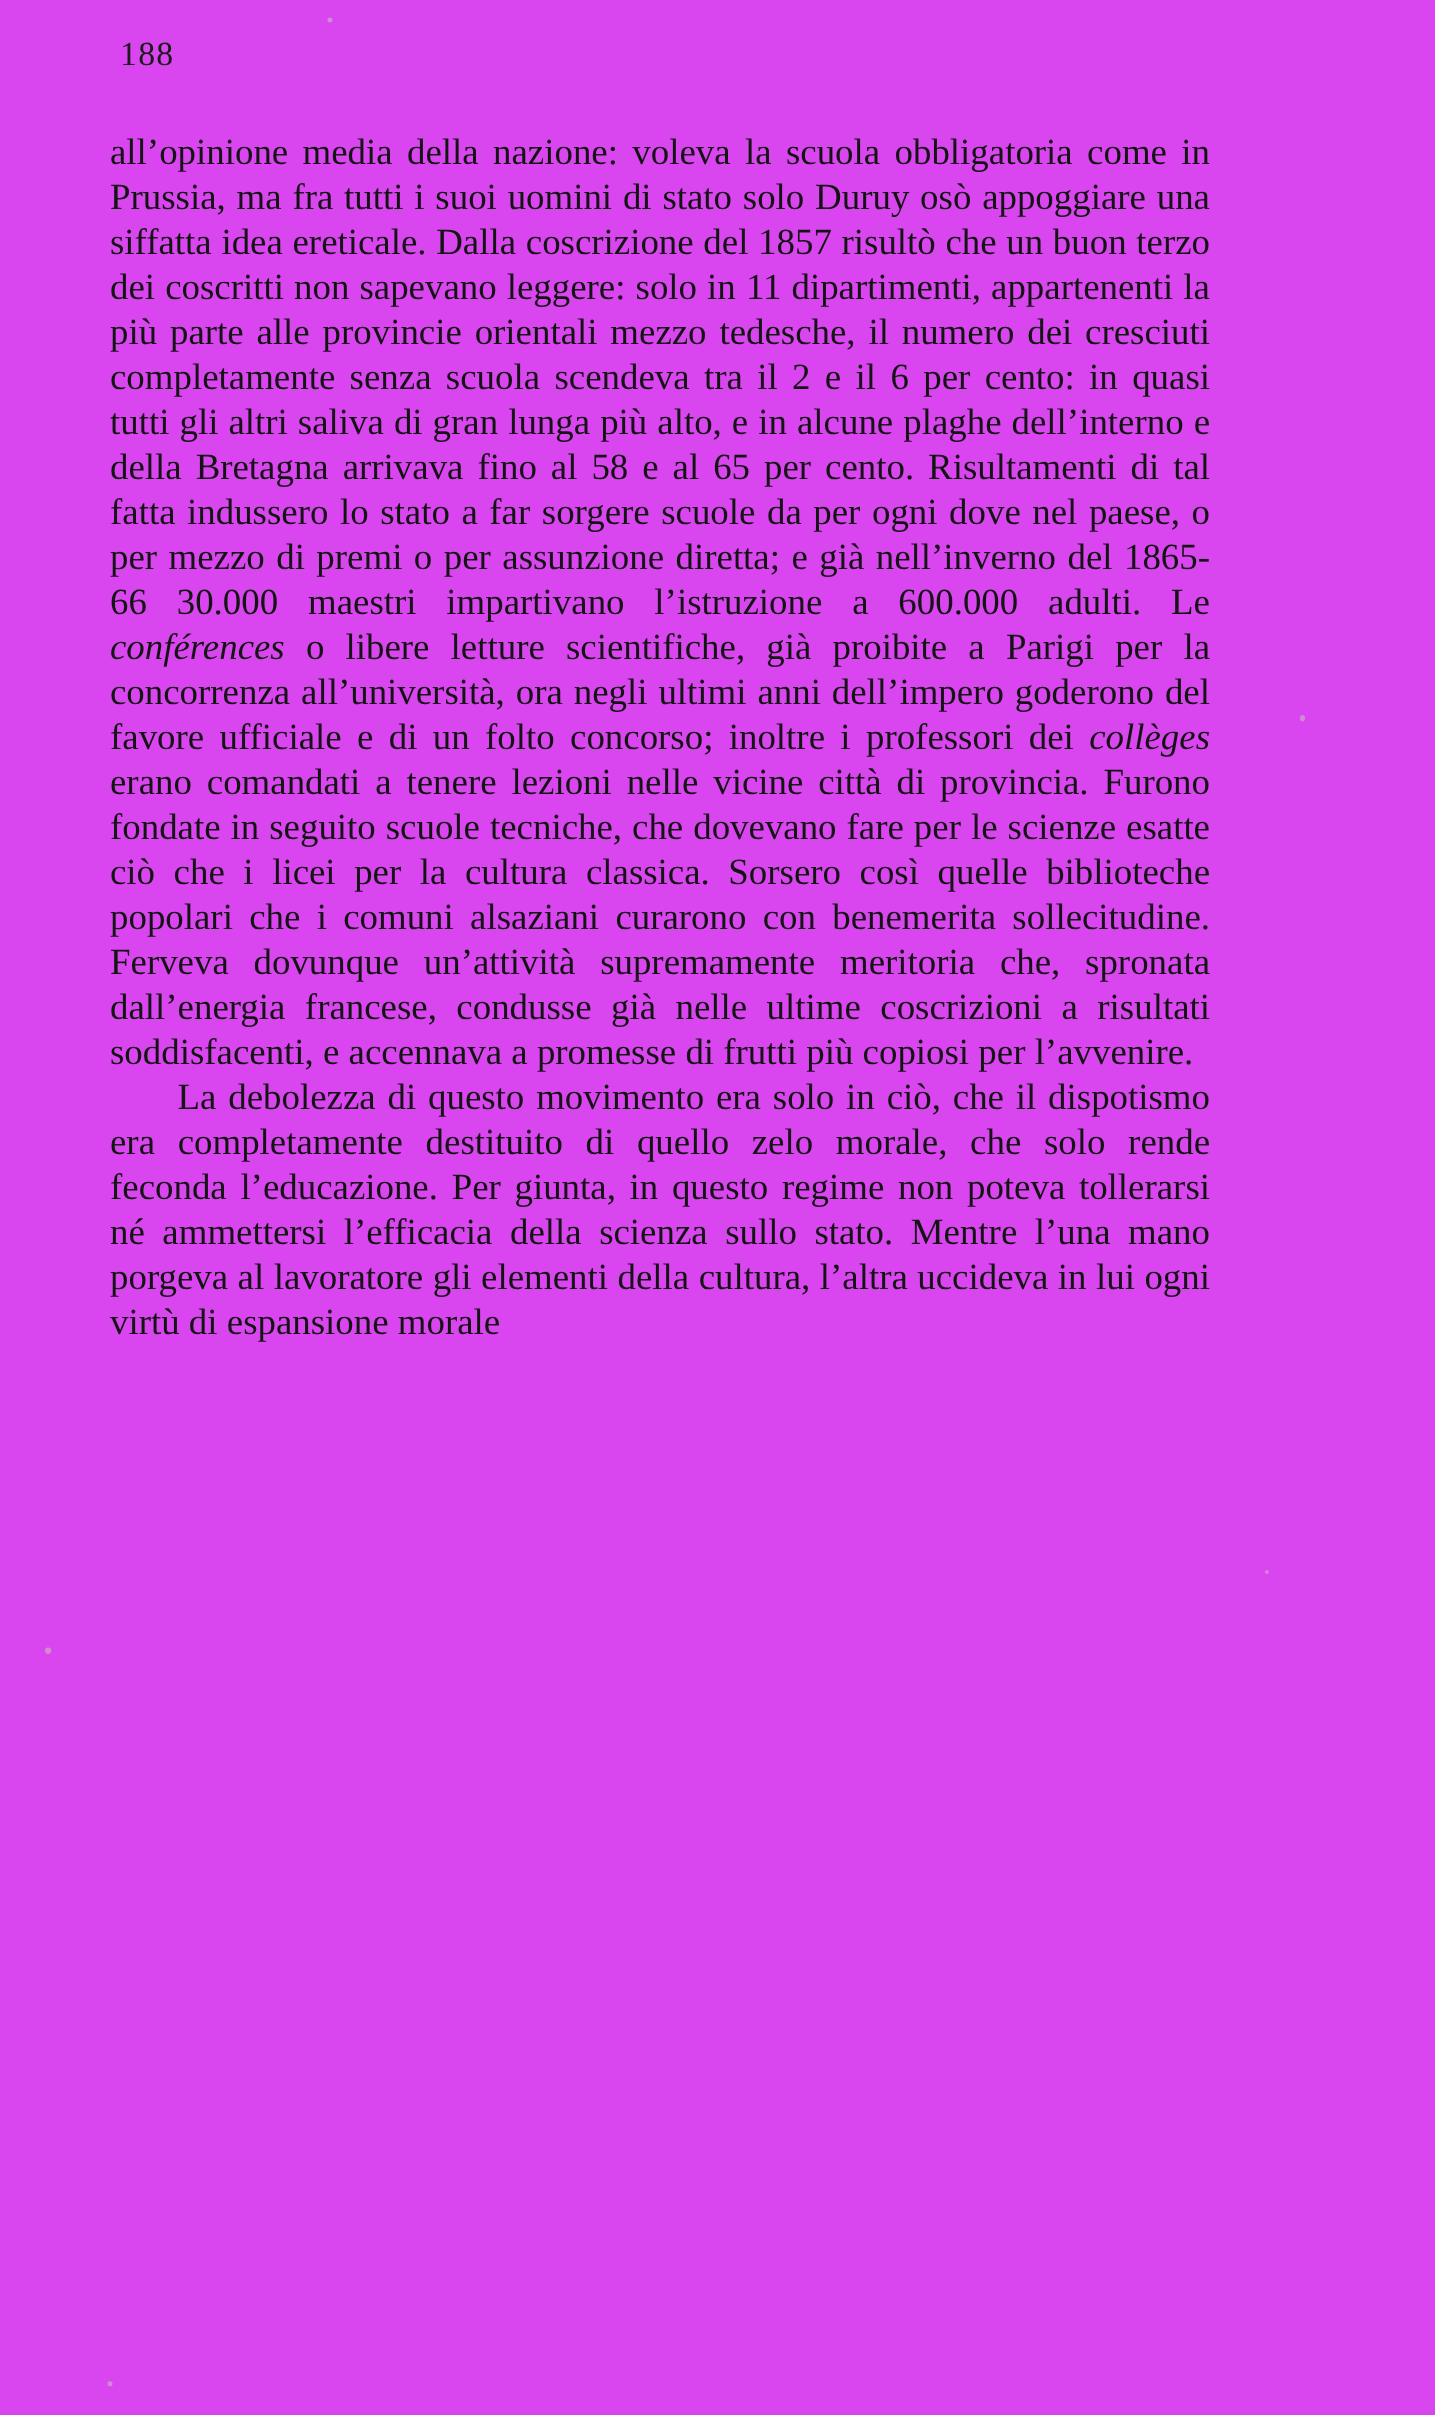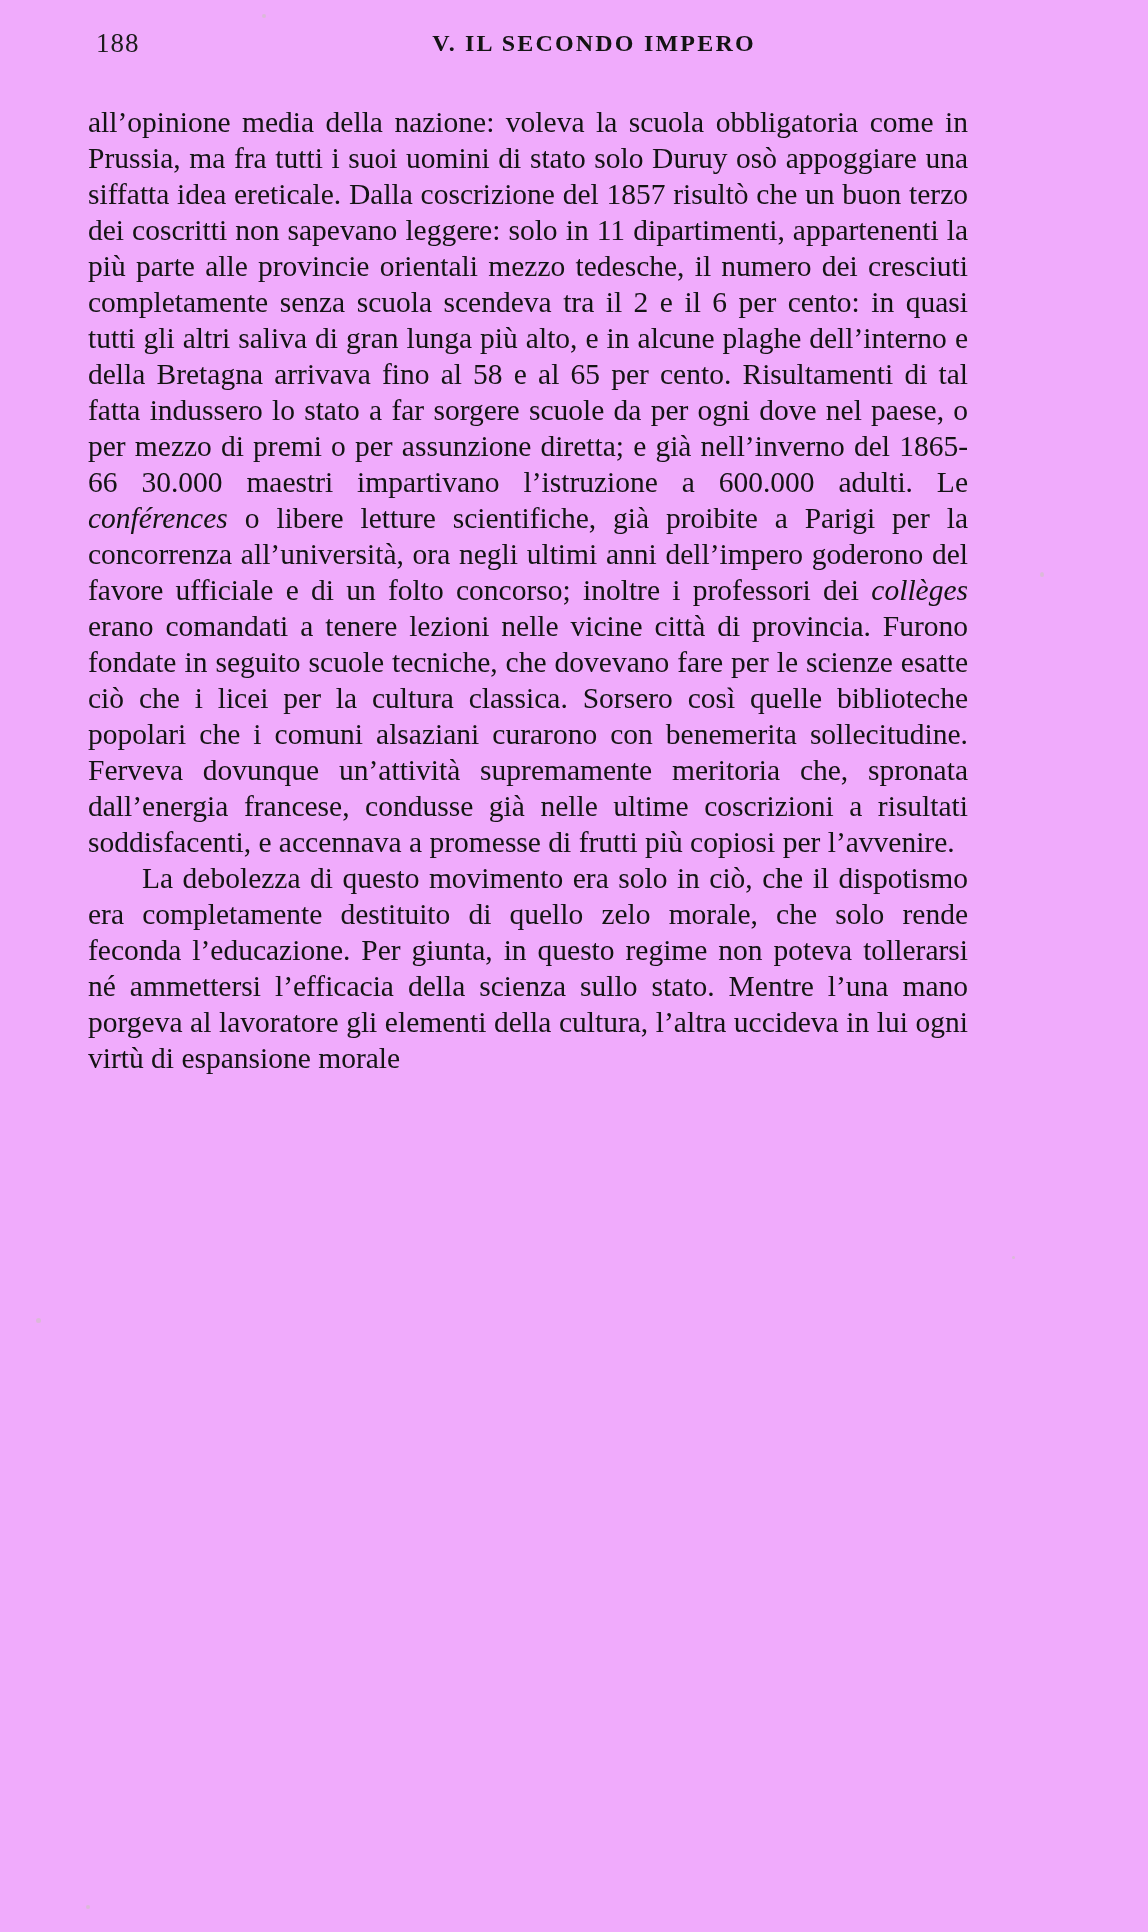--- a/index.html
+++ b/index.html
@@ -11,21 +11,21 @@
     width: 1148px;
     height: 1932px;
     position: relative;
     font-family: "Liberation Serif", serif;
     color: #1a1a1a;
     overflow: hidden;
   }
   .page {
     position: absolute;
     inset: 0;
-    background: #f0abfc;
+    background: #d946ef;
   }
   .header {
     position: absolute;
     top: 28px;
     left: 96px;
     right: 96px;
     height: 40px;
   }
   .folio {
     position: absolute;
@@ -78,21 +78,20 @@
     opacity: .55;
   }
 </style>
 </head>
 <body>
 
 <div class="page">
 
   <div class="header">
     <div class="folio">188</div>
-    <div class="running-title">V. IL SECONDO IMPERO</div>
   </div>
 
   <div class="body-text" id="body-text">
       <p><span>all’opinione media della nazione: voleva la scuola obbligatoria come in Prussia, ma fra tutti i suoi uomini di stato solo Duruy osò appoggiare una siffatta idea ereticale. Dalla coscrizione del 1857 risultò che un buon terzo dei coscritti non sapevano leggere: solo in 11 dipartimenti, appartenenti la più parte alle provincie orientali mezzo tedesche, il numero dei cresciuti completamente senza scuola scendeva tra il 2 e il 6 per cento: in quasi tutti gli altri saliva di gran lunga più alto, e in alcune plaghe dell’interno e della Bretagna arrivava fino al 58 e al 65 per cento. Risultamenti di tal fatta indussero lo stato a far sorgere scuole da per ogni dove nel paese, o per mezzo di premi o per assunzione diretta; e già nell’inverno del 1865-66 30.000 maestri impartivano l’istruzione a 600.000 adulti. Le </span><span class="it">conférences</span><span> o libere letture scientifiche, già proibite a Parigi per la concorrenza all’università, ora negli ultimi anni dell’impero goderono del favore ufficiale e di un folto concorso; inoltre i professori dei </span><span class="it">collèges</span><span> erano comandati a tenere lezioni nelle vicine città di provincia. Furono fondate in seguito scuole tecniche, che dovevano fare per le scienze esatte ciò che i licei per la cultura classica. Sorsero così quelle biblioteche popolari che i comuni alsaziani curarono con benemerita sollecitudine. Ferveva dovunque un’attività supremamente meritoria che, spronata dall’energia francese, condusse già nelle ultime coscrizioni a risultati soddisfacenti, e accennava a promesse di frutti più copiosi per l’avvenire.</span></p>
       <p class="indent"><span>La debolezza di questo movimento era solo in ciò, che il dispotismo era completamente destituito di quello zelo morale, che solo rende feconda l’educazione. Per giunta, in questo regime non poteva tollerarsi né ammettersi l’efficacia della scienza sullo stato. Mentre l’una mano porgeva al lavoratore gli elementi della cultura, l’altra uccideva in lui ogni virtù di espansione morale</span></p>
     </div>
 
   <div class="speck" style="left:262px;top:14px;width:4px;height:4px;"></div>
   <div class="speck" style="left:1040px;top:572px;width:4px;height:5px;"></div>
   <div class="speck" style="left:36px;top:1318px;width:5px;height:5px;"></div>

